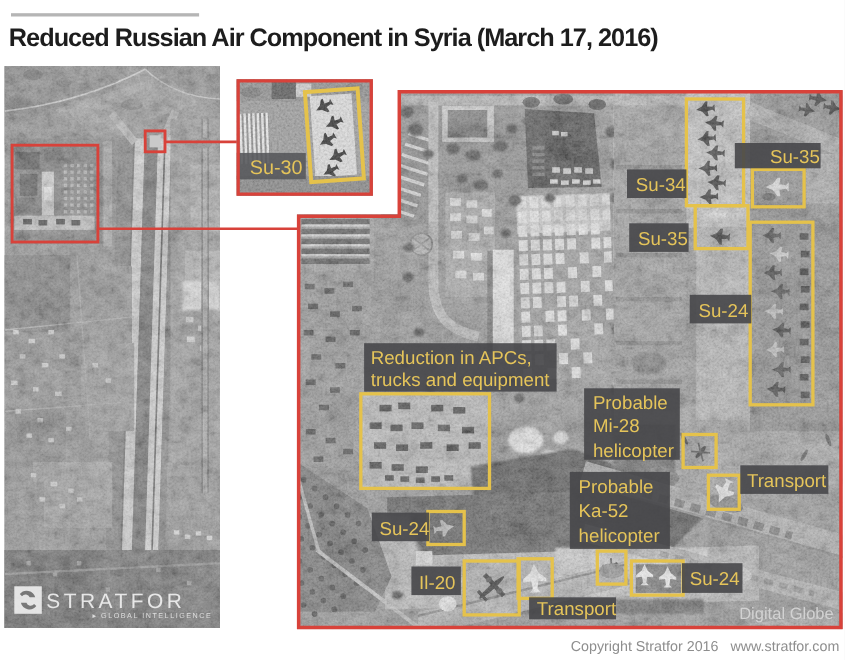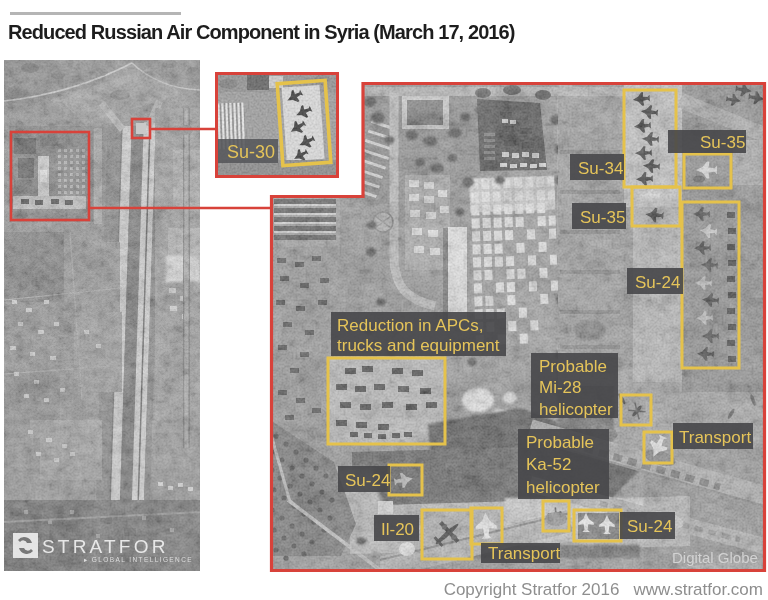--- a/index.html
+++ b/index.html
@@ -1,19 +1,19 @@
 <!DOCTYPE html>
 <html><head>
 <meta charset="utf-8">
 <style>
   html,body{margin:0;padding:0;background:#ffffff;width:768px;height:600px;overflow:hidden;}
   body{font-family:"Liberation Sans",sans-serif;position:relative;}
-  #title{position:absolute;left:8px;top:21px;font-size:20px;font-weight:bold;color:#1d1d1d;letter-spacing:-0.9px;white-space:nowrap;}
+  #title{position:absolute;left:8px;top:21px;font-size:23px;font-weight:bold;color:#1d1d1d;letter-spacing:-0.9px;white-space:nowrap;}
   #topbar{position:absolute;left:10px;top:12px;width:171px;height:3px;background:#b5b5b5;}
-  #copy{position:absolute;right:5px;top:580px;font-size:17px;color:#8e8e8e;}
+  #copy{position:absolute;right:5px;top:580px;font-size:13px;color:#8e8e8e;}
   svg text{font-family:"Liberation Sans",sans-serif;}
 </style>
 </head>
 <body>
 
 <div id="topbar"></div>
 
 <div id="title">Reduced Russian Air Component in Syria (March&nbsp;17,&nbsp;2016)</div>
 
 <svg width="768" height="600" viewBox="0 0 768 600" style="position:absolute;left:0;top:0">

